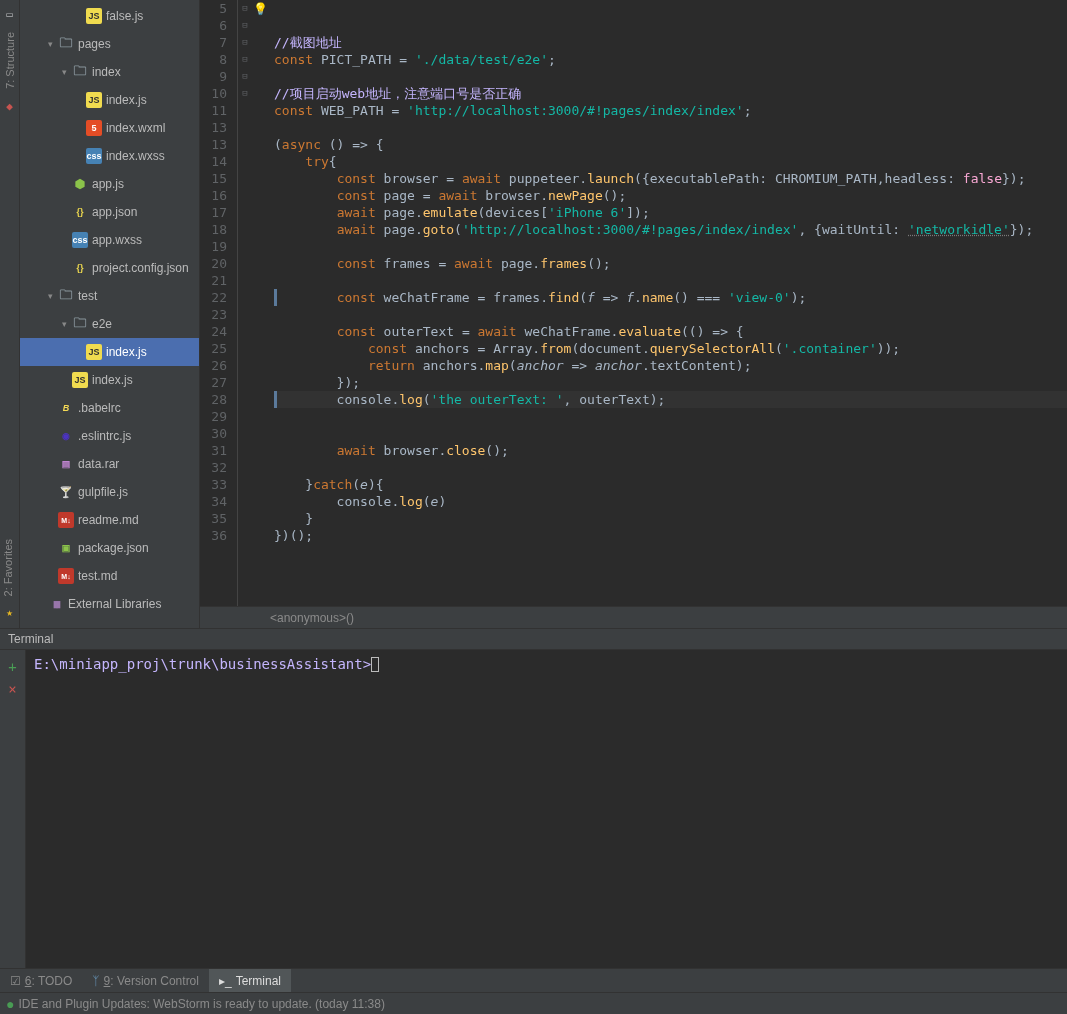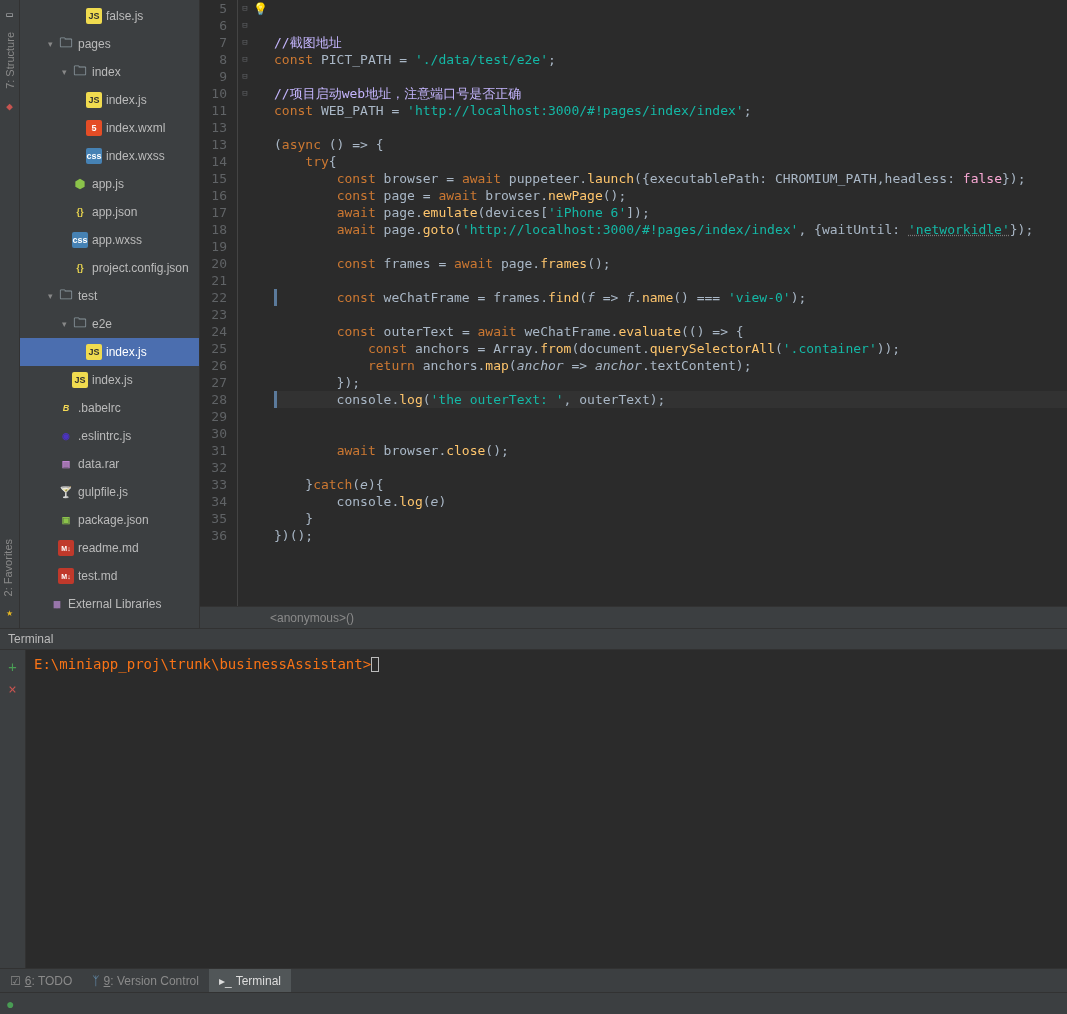--- a/index.html
+++ b/index.html
@@ -213,21 +213,21 @@
   justify-content: center;
   font-size: 14px;
   cursor: pointer;
 }
 .term-btn.plus { color: #499c54; }
 .term-btn.close { color: #c75450; }
 .terminal-content {
   flex: 1;
   padding: 6px 8px;
   font-size: 14px;
-  color: #f97316;
+  color: #c4b5fd;
 }
 .cursor {
   display: inline-block;
   width: 8px;
   height: 15px;
   border: 1px solid #bbb;
   vertical-align: text-bottom;
 }
 .bottom-bar {
   height: 24px;
@@ -366,27 +366,27 @@
         <span class="icon rar"></span>
         <span>data.rar</span>
       </div>
       <div class="tree-item indent-0c" style="">
         <span class="chev "></span>
         <span class="icon gulp"></span>
         <span>gulpfile.js</span>
       </div>
       <div class="tree-item indent-0c" style="">
         <span class="chev "></span>
+        <span class="icon md">M↓</span>
+        <span>readme.md</span>
+      </div>
+      <div class="tree-item indent-0c" style="">
+        <span class="chev "></span>
         <span class="icon pkg"></span>
         <span>package.json</span>
-      </div>
-      <div class="tree-item indent-0c" style="">
-        <span class="chev "></span>
-        <span class="icon md">M↓</span>
-        <span>readme.md</span>
       </div>
       <div class="tree-item indent-0c" style="">
         <span class="chev "></span>
         <span class="icon md">M↓</span>
         <span>test.md</span>
       </div>
       <div class="tree-item indent-0" style="">
         <span class="chev "></span>
         <span class="icon lib"></span>
         <span>External Libraries</span>
@@ -559,13 +559,14 @@
     <span><span class="bb-underline">9</span>: Version Control</span>
   </div>
   <div class="bb-item active">
     <span>▸_</span>
     <span>Terminal</span>
   </div>
 </div>
 
 <div class="status-bar">
   <span class="dot">●</span>
+  <span>IDE and Plugin Updates: WebStorm is ready to update. (today 11:38)</span>
 </div>
 
 </body></html>

